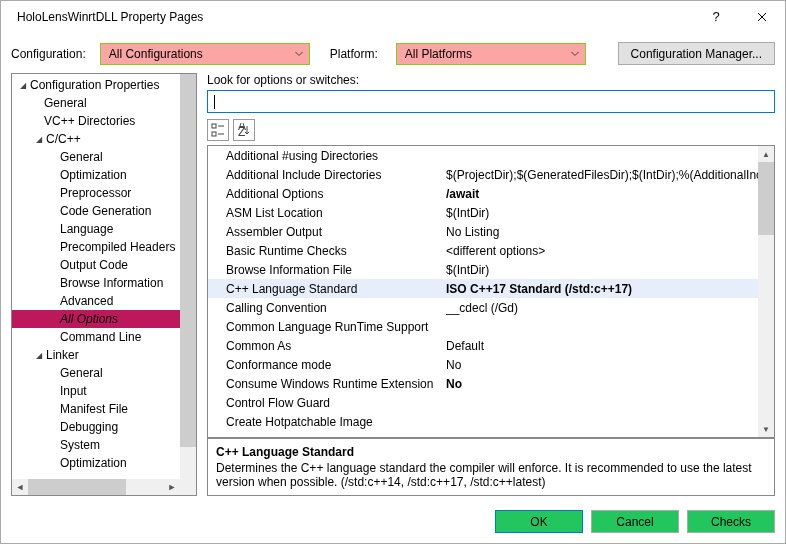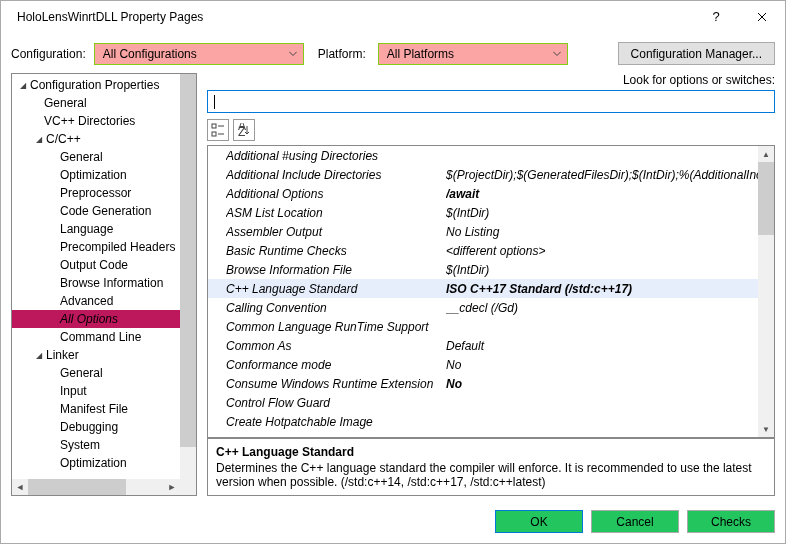--- a/index.html
+++ b/index.html
@@ -3,21 +3,21 @@
 <meta charset="utf-8">
 <style>
   * { box-sizing: border-box; margin: 0; padding: 0; font-family: "Segoe UI", Tahoma, sans-serif; font-size: 12px; }
   body { background: #f0f0f0; width: 786px; height: 544px; overflow: hidden; }
   .window { width: 786px; height: 544px; background: #fff; border: 1px solid #aaa; display: flex; flex-direction: column; }
   .titlebar { height: 31px; background: #fff; display: flex; align-items: center; padding-left: 16px; }
   .titlebar-title { flex: 1; }
   .titlebar-btn { width: 46px; height: 31px; display: flex; align-items: center; justify-content: center; font-size: 14px; }
   .titlebar-btn.help { font-size: 13px; }
   .titlebar-btn.close { font-size: 16px; }
-  .config-row { display: flex; align-items: center; padding: 10px 10px 8px 10px; gap: 6px; }
+  .config-row { display: flex; align-items: center; padding: 10px 10px 8px 10px; gap: 12px; }
   .config-label { margin-right: 2px; }
   .combo { border: 1px solid #84cc16; background: #fca5a5; height: 22px; display: flex; align-items: center; padding: 0 6px 0 8px; position: relative; }
   .combo .chev { position: absolute; right: 6px; top: 50%; transform: translateY(-50%); }
   .combo.config { width: 210px; }
   .combo.platform { width: 190px; margin-left: 4px; }
   .btn-cfgmgr { border: 1px solid #aaa; background: #e1e1e1; padding: 3px 12px; height: 23px; margin-left: 6px; }
   .main { flex: 1; display: flex; padding: 0 10px 6px 10px; gap: 10px; min-height: 0; }
   .tree-wrap { width: 186px; border: 1px solid #888; background: #fff; display: flex; flex-direction: column; }
   .tree { flex: 1; overflow: hidden; position: relative; }
   .tree-inner { position: absolute; top: 0; left: 0; right: 16px; bottom: 16px; overflow: hidden; padding-top: 2px; }
@@ -29,27 +29,27 @@
   .tree-hscroll .hthumb { position:absolute; left:0; width:72%; height:100%; background:#cdcdcd;}
   .tree-corner { position:absolute; right:0; bottom:0; width:16px; height:16px; background:#f0f0f0;}
   .tree-item { height: 18px; display: flex; align-items: center; white-space: nowrap; overflow: hidden; }
   .tree-item.selected { background: #be185d; font-style: italic; }
   .expander { width: 10px; display: inline-flex; align-items: center; justify-content: center; margin-right: 2px; font-size: 8px; color: #444; }
   .indent0 { padding-left: 6px; }
   .indent1 { padding-left: 22px; }
   .indent2 { padding-left: 32px; }
   .indent3 { padding-left: 48px; }
   .right { flex: 1; display: flex; flex-direction: column; min-width: 0; }
-  .look-label { margin-bottom: 3px; text-align: right; }
+  .look-label { margin-bottom: 3px; }
   .search-box { border: 1px solid #0078d7; height: 23px; padding: 2px 6px; background: #fff; display:flex; align-items:center; }
   .search-box::before { content: ""; border-left: 1px solid #000; height: 14px; animation: none; }
   .toolbar { display: flex; gap: 4px; margin: 6px 0 4px 0; }
   .toolbtn { width: 22px; height: 22px; border: 1px solid #999; background: #fff; display: flex; align-items: center; justify-content: center; }
   .grid { flex: 1; border: 1px solid #888; background: #fff; overflow: hidden; position: relative; min-height: 0; }
-  .grid-rows { position: absolute; top:0; left:0; right:16px; bottom:0; overflow:hidden;font-style:italic; }
+  .grid-rows { position: absolute; top:0; left:0; right:16px; bottom:0; overflow:hidden; }
   .grid-vscroll { position:absolute; right:0; top:0; bottom:0; width:16px; background:#f0f0f0;}
   .grid-vscroll .gvarrow { height:16px; display:flex; align-items:center; justify-content:center; color:#555; font-size:8px;}
   .grid-vscroll .gvtrack { position:absolute; top:16px; bottom:16px; left:0; right:0;}
   .grid-vscroll .gvthumb { position:absolute; top:0; left:0; right:0; height:28%; background:#cdcdcd;}
   .grid-row { display: flex; height: 19px; align-items: center; padding-left: 18px; }
   .grid-row.selected { background: #e6eefc; }
   .grid-name { width: 220px; white-space: nowrap; overflow: hidden; }
   .grid-val { flex: 1; white-space: nowrap; overflow: hidden; }
   .bold { font-weight: 600; }
   .desc-box { border: 1px solid #888; border-top: 1px solid #888; padding: 6px 8px; margin-top: 0; background: #fff; }

